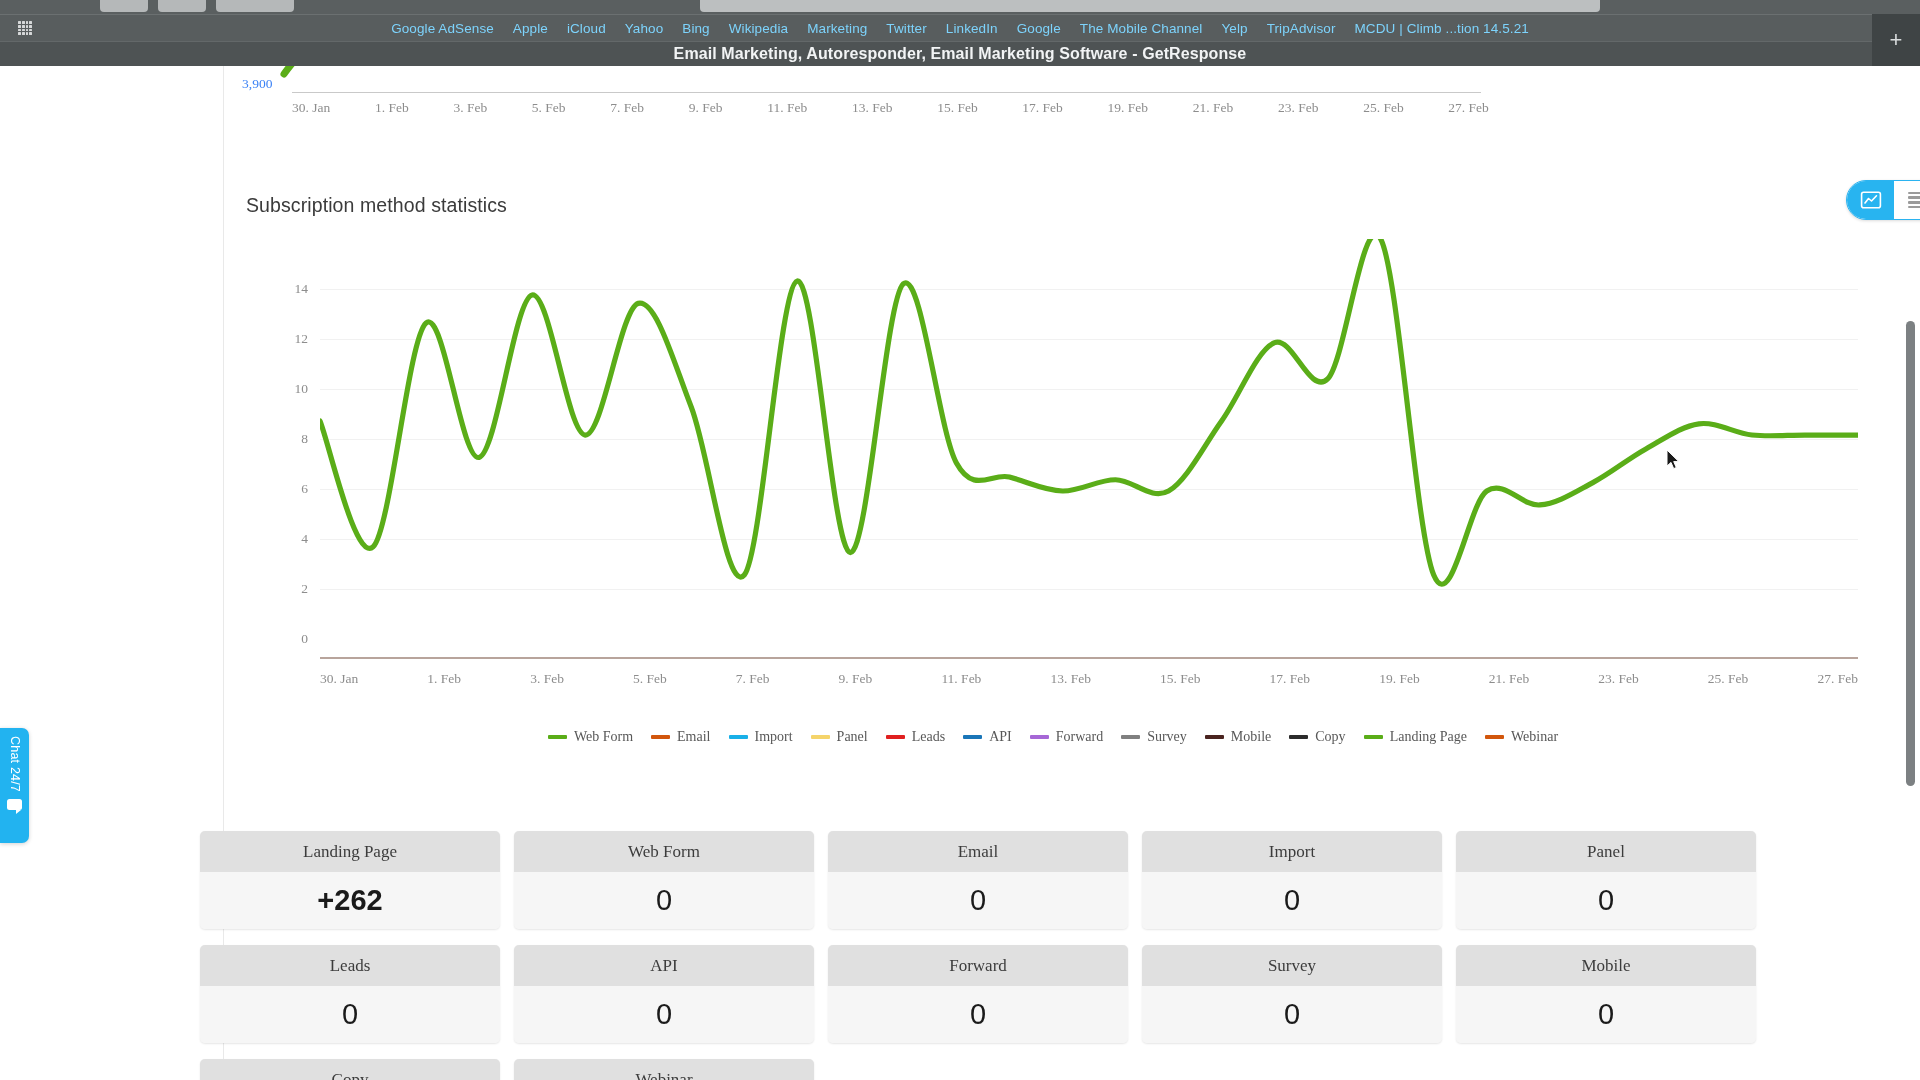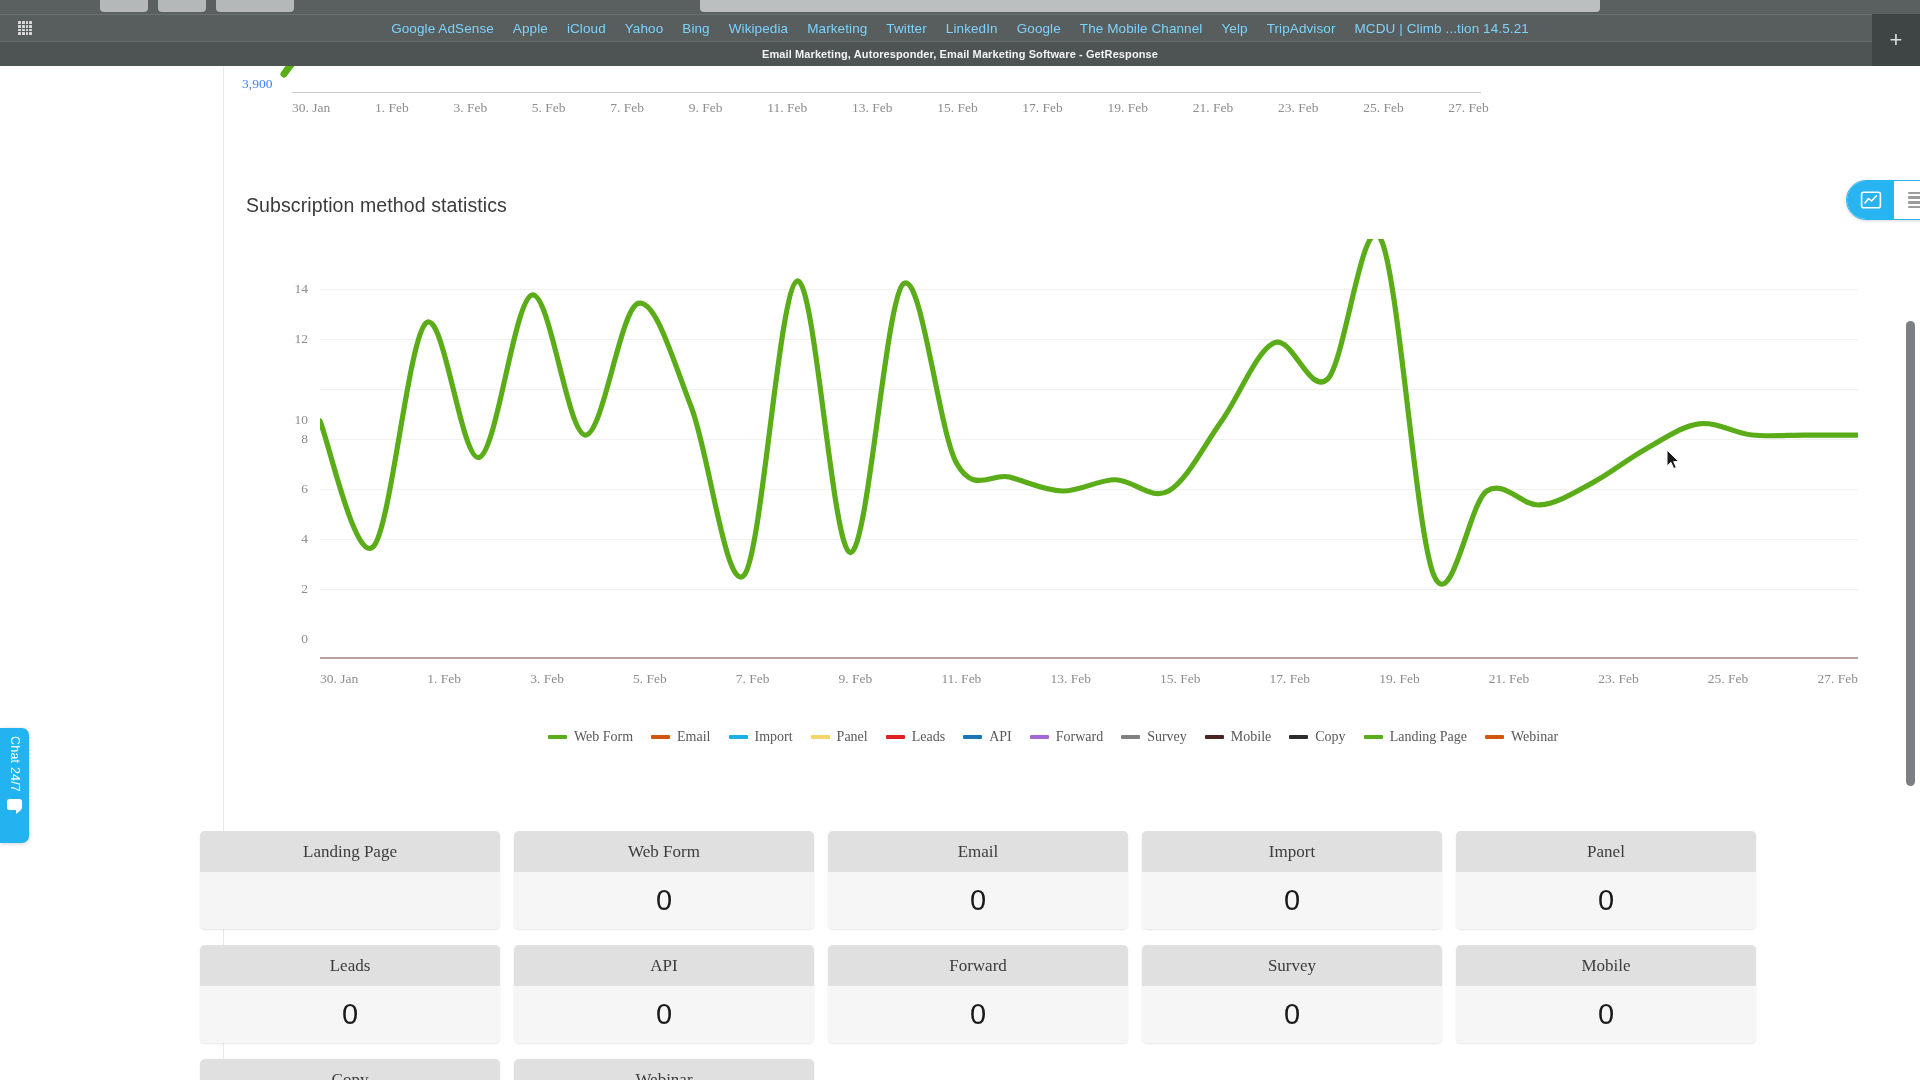--- a/index.html
+++ b/index.html
@@ -47,21 +47,21 @@
     letter-spacing:.1px; cursor:default;
   }
 
   .title-strip {
     position:absolute; top:41px; left:0; width:1920px; height:25px;
     background:#4e5354;
     border-top:1px solid #636869;
     display:flex; align-items:center; justify-content:center;
   }
   .title-strip .t {
-    color:#f2f4f5; font-size:11px; font-weight:bold; letter-spacing:.1px;
+    color:#f2f4f5; font-size:16px; font-weight:bold; letter-spacing:.1px;
   }
   .newtab-btn {
     position:absolute; right:0; top:14px; width:48px; height:52px;
     background:#3f4445; display:flex; align-items:center; justify-content:center;
     color:#d9dcdd; font-size:22px; font-weight:300; cursor:pointer;
   }
 
   
   #page {
     position:absolute; top:66px; left:0; width:1920px; height:1014px;
@@ -308,21 +308,21 @@
               <i></i>
           </span>
         </div>
       </div>
 
       <div class="plot-wrap">
 
         <div class="y-labels">
           <span style="top:50px;">14</span>
           <span style="top:100px;">12</span>
-          <span style="top:150px;margin-top:31px;">10</span>
+          <span style="top:150px;">10</span>
           <span style="top:200px;">8</span>
           <span style="top:250px;">6</span>
           <span style="top:300px;">4</span>
           <span style="top:350px;">2</span>
           <span style="top:400px;">0</span>
         </div>
 
         <div class="plot-area">
           <div class="gridline" style="top:50px;"></div>
           <div class="gridline" style="top:100px;"></div>
@@ -405,20 +405,21 @@
             <div class="legend-item">
               <span class="legend-swatch" style="background: rgb(210, 86, 12);"></span>
               <span class="legend-label">Webinar</span>
             </div>
           </div>
       </div>
 
       <div class="cards" id="cards">
           <div class="stat-card highlight">
             <div class="card-head">Landing Page</div>
+            <div class="card-value">+262</div>
           </div>
           <div class="stat-card">
             <div class="card-head">Web Form</div>
             <div class="card-value">0</div>
           </div>
           <div class="stat-card">
             <div class="card-head">Email</div>
             <div class="card-value">0</div>
           </div>
           <div class="stat-card">

